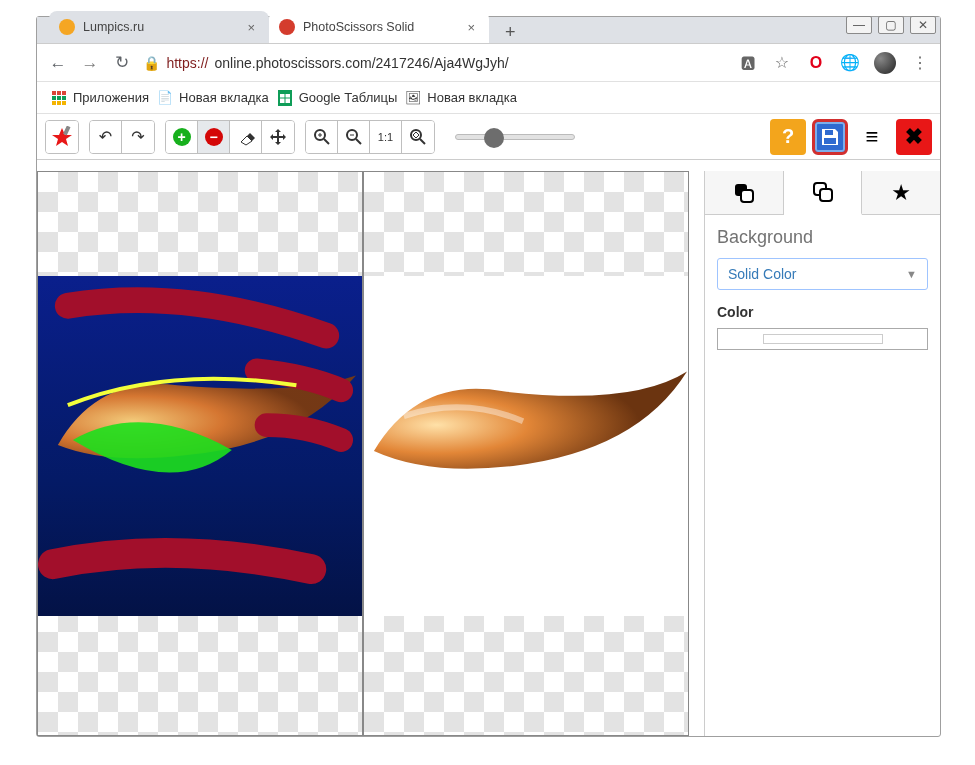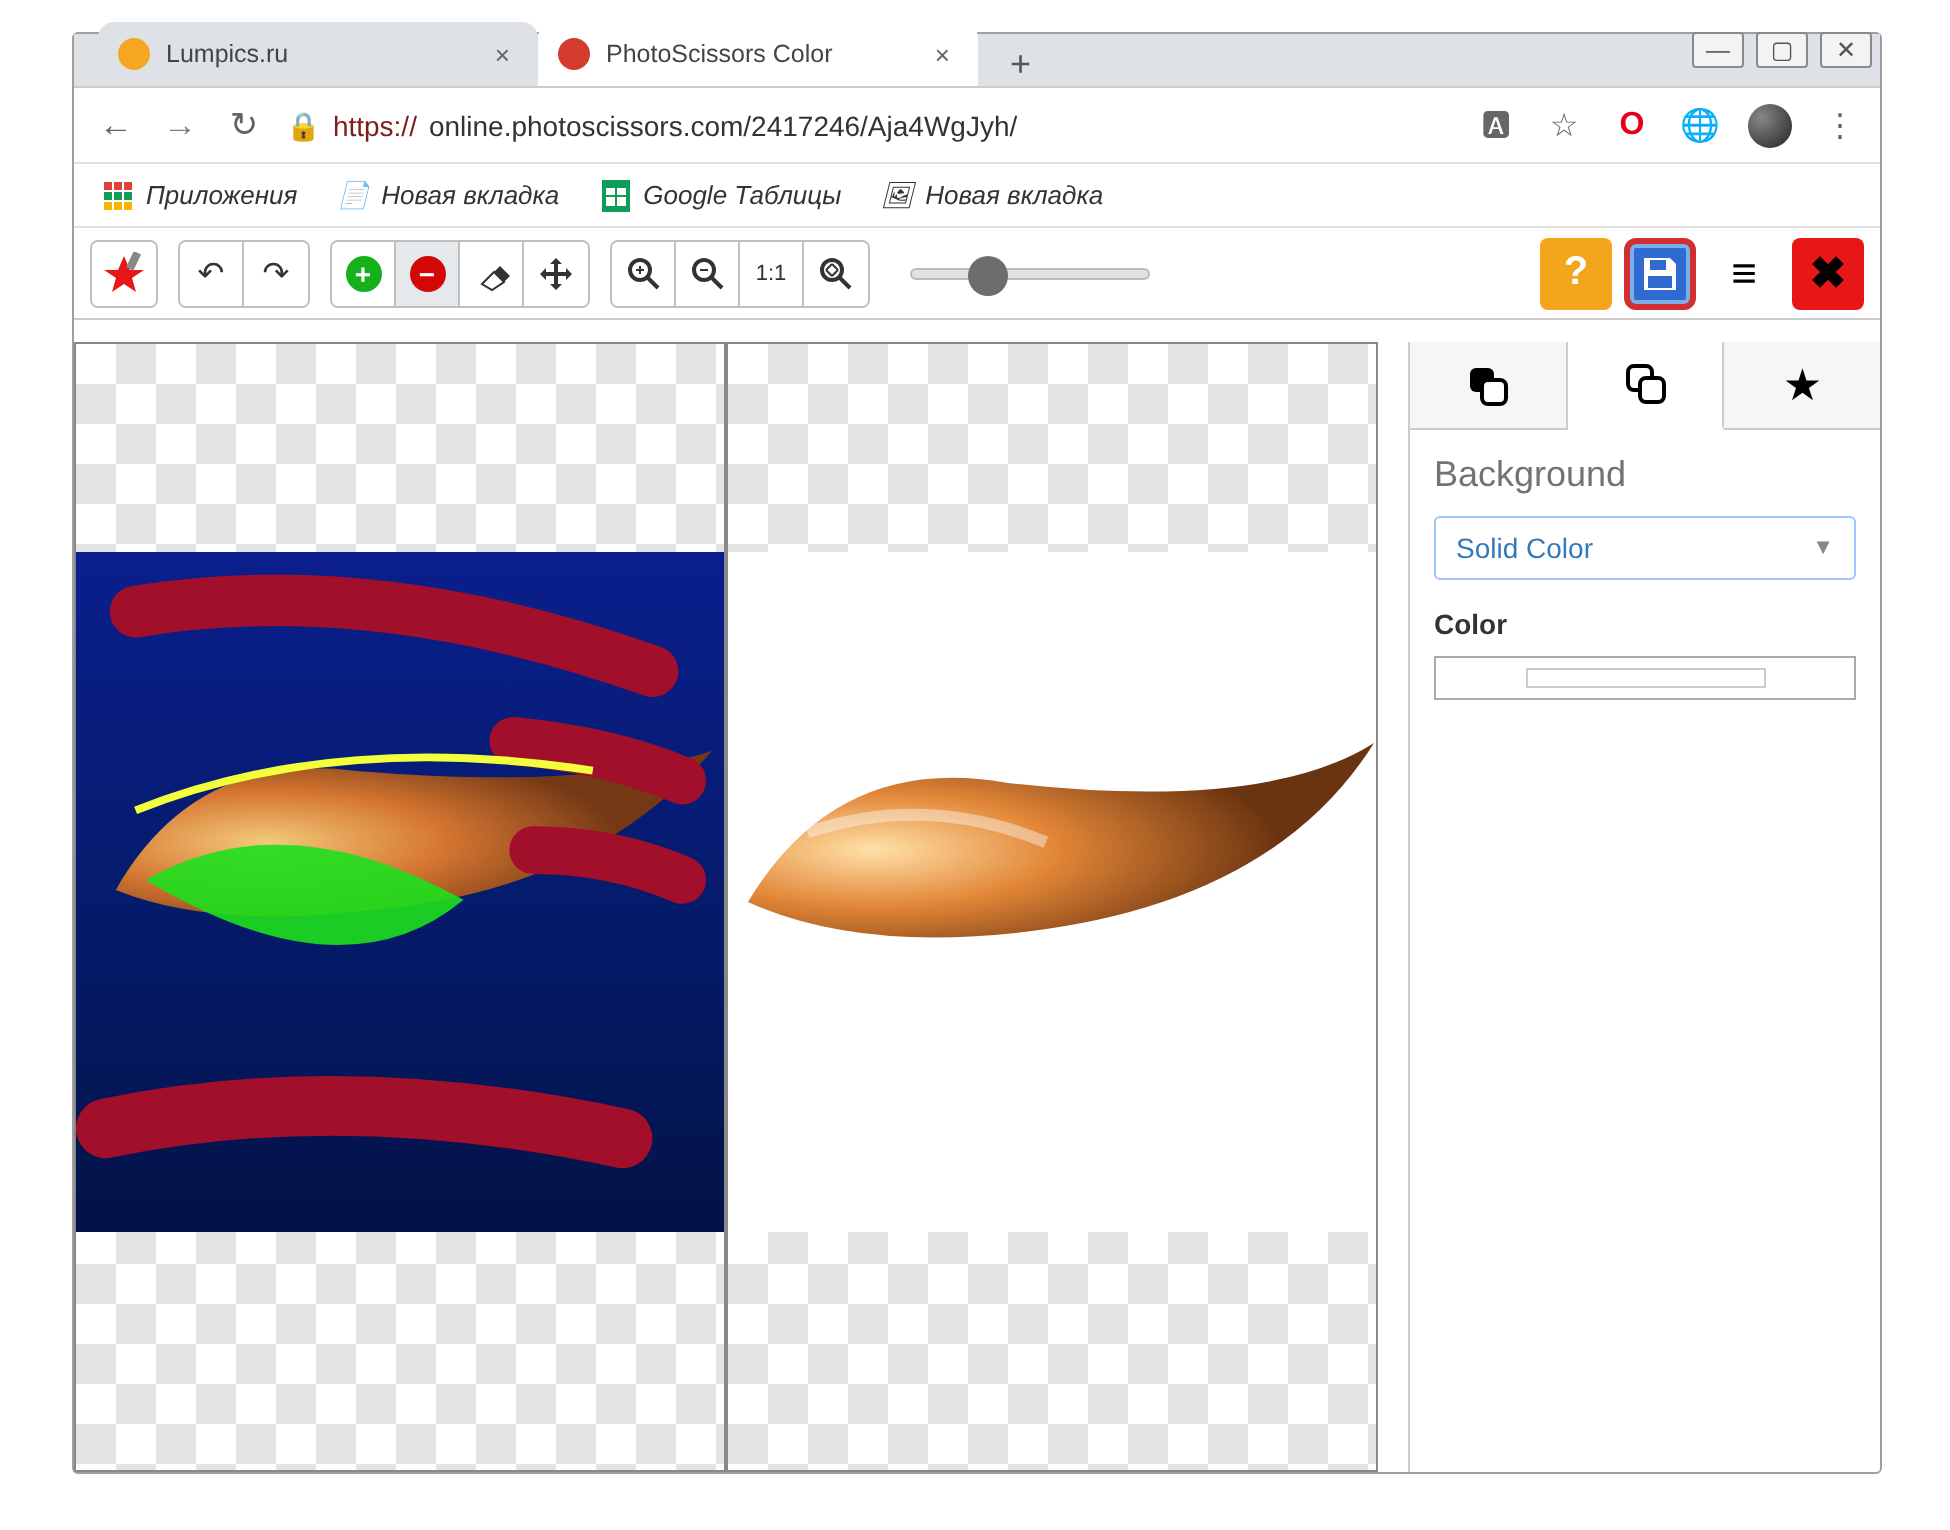--- a/index.html
+++ b/index.html
@@ -23,21 +23,21 @@
 .nav-arrow { font-size: 17px; color: #7e7e7e; width: 22px; text-align: center; }
 .nav-arrow.enabled { color: #5f6368; }
 .url { flex: 1; display: flex; align-items: center; gap: 6px; font-size: 14px; color: #333; }
 .lock { color: #0b8043; }
 .proto { color: #7f1d1d; }
 .addr-icons { display: flex; align-items: center; gap: 14px; color: #666; font-size: 16px; }
 .omni-icon { width: 20px; height: 20px; display: flex; align-items: center; justify-content: center; }
 .avatar { width: 22px; height: 22px; border-radius: 50%; background: radial-gradient(circle at 30% 30%, #888, #222); }
 
 
-.bookmarks { height: 32px; display: flex; align-items: center; padding: 0 14px; gap: 20px; border-bottom: 1px solid #e1e1e1; font-size: 13px; color: #333; font-style: italic; }
+.bookmarks { height: 32px; display: flex; align-items: center; padding: 0 14px; gap: 8px; border-bottom: 1px solid #e1e1e1; font-size: 13px; color: #333; }
 .bm-item { display: flex; align-items: center; gap: 6px; }
 .bm-icon { width: 16px; height: 16px; display: flex; align-items: center; justify-content: center; }
 
 
 .app-toolbar { height: 46px; display: flex; align-items: center; padding: 4px 8px; gap: 4px; border-bottom: 1px solid #ccc; }
 .tb-group { display: flex; border: 1px solid #bfbfbf; border-radius: 4px; overflow: hidden; margin-right: 6px; background: #fff; }
 .tb-btn { width: 32px; height: 32px; display: flex; align-items: center; justify-content: center; border-right: 1px solid #bfbfbf; font-size: 16px; background: #fff; color: #333; }
 .tb-btn:last-child { border-right: none; }
 .tb-btn.active { background: #e6e9ec; }
 .fg-green { width: 18px; height: 18px; border-radius: 50%; background: #17b01d; color: #fff; display: flex; align-items: center; justify-content: center; font-weight: bold; font-size: 14px; }
@@ -97,21 +97,21 @@
   </div>
 
   <div class="tabstrip">
     <div class="tab">
       <span class="favicon" style="background:#f5a623"></span>
       <span>Lumpics.ru</span>
       <span class="close">×</span>
     </div>
     <div class="tab active">
       <span class="favicon" style="background:#d43c2d"></span>
-      <span>PhotoScissors Color</span>
+      <span>PhotoScissors Solid</span>
       <span class="close">×</span>
     </div>
     <div class="newtab">+</div>
   </div>
 
   <div class="addrbar">
     <span class="nav-arrow enabled">←</span>
     <span class="nav-arrow">→</span>
     <span class="nav-arrow enabled">↻</span>
     <div class="url">

